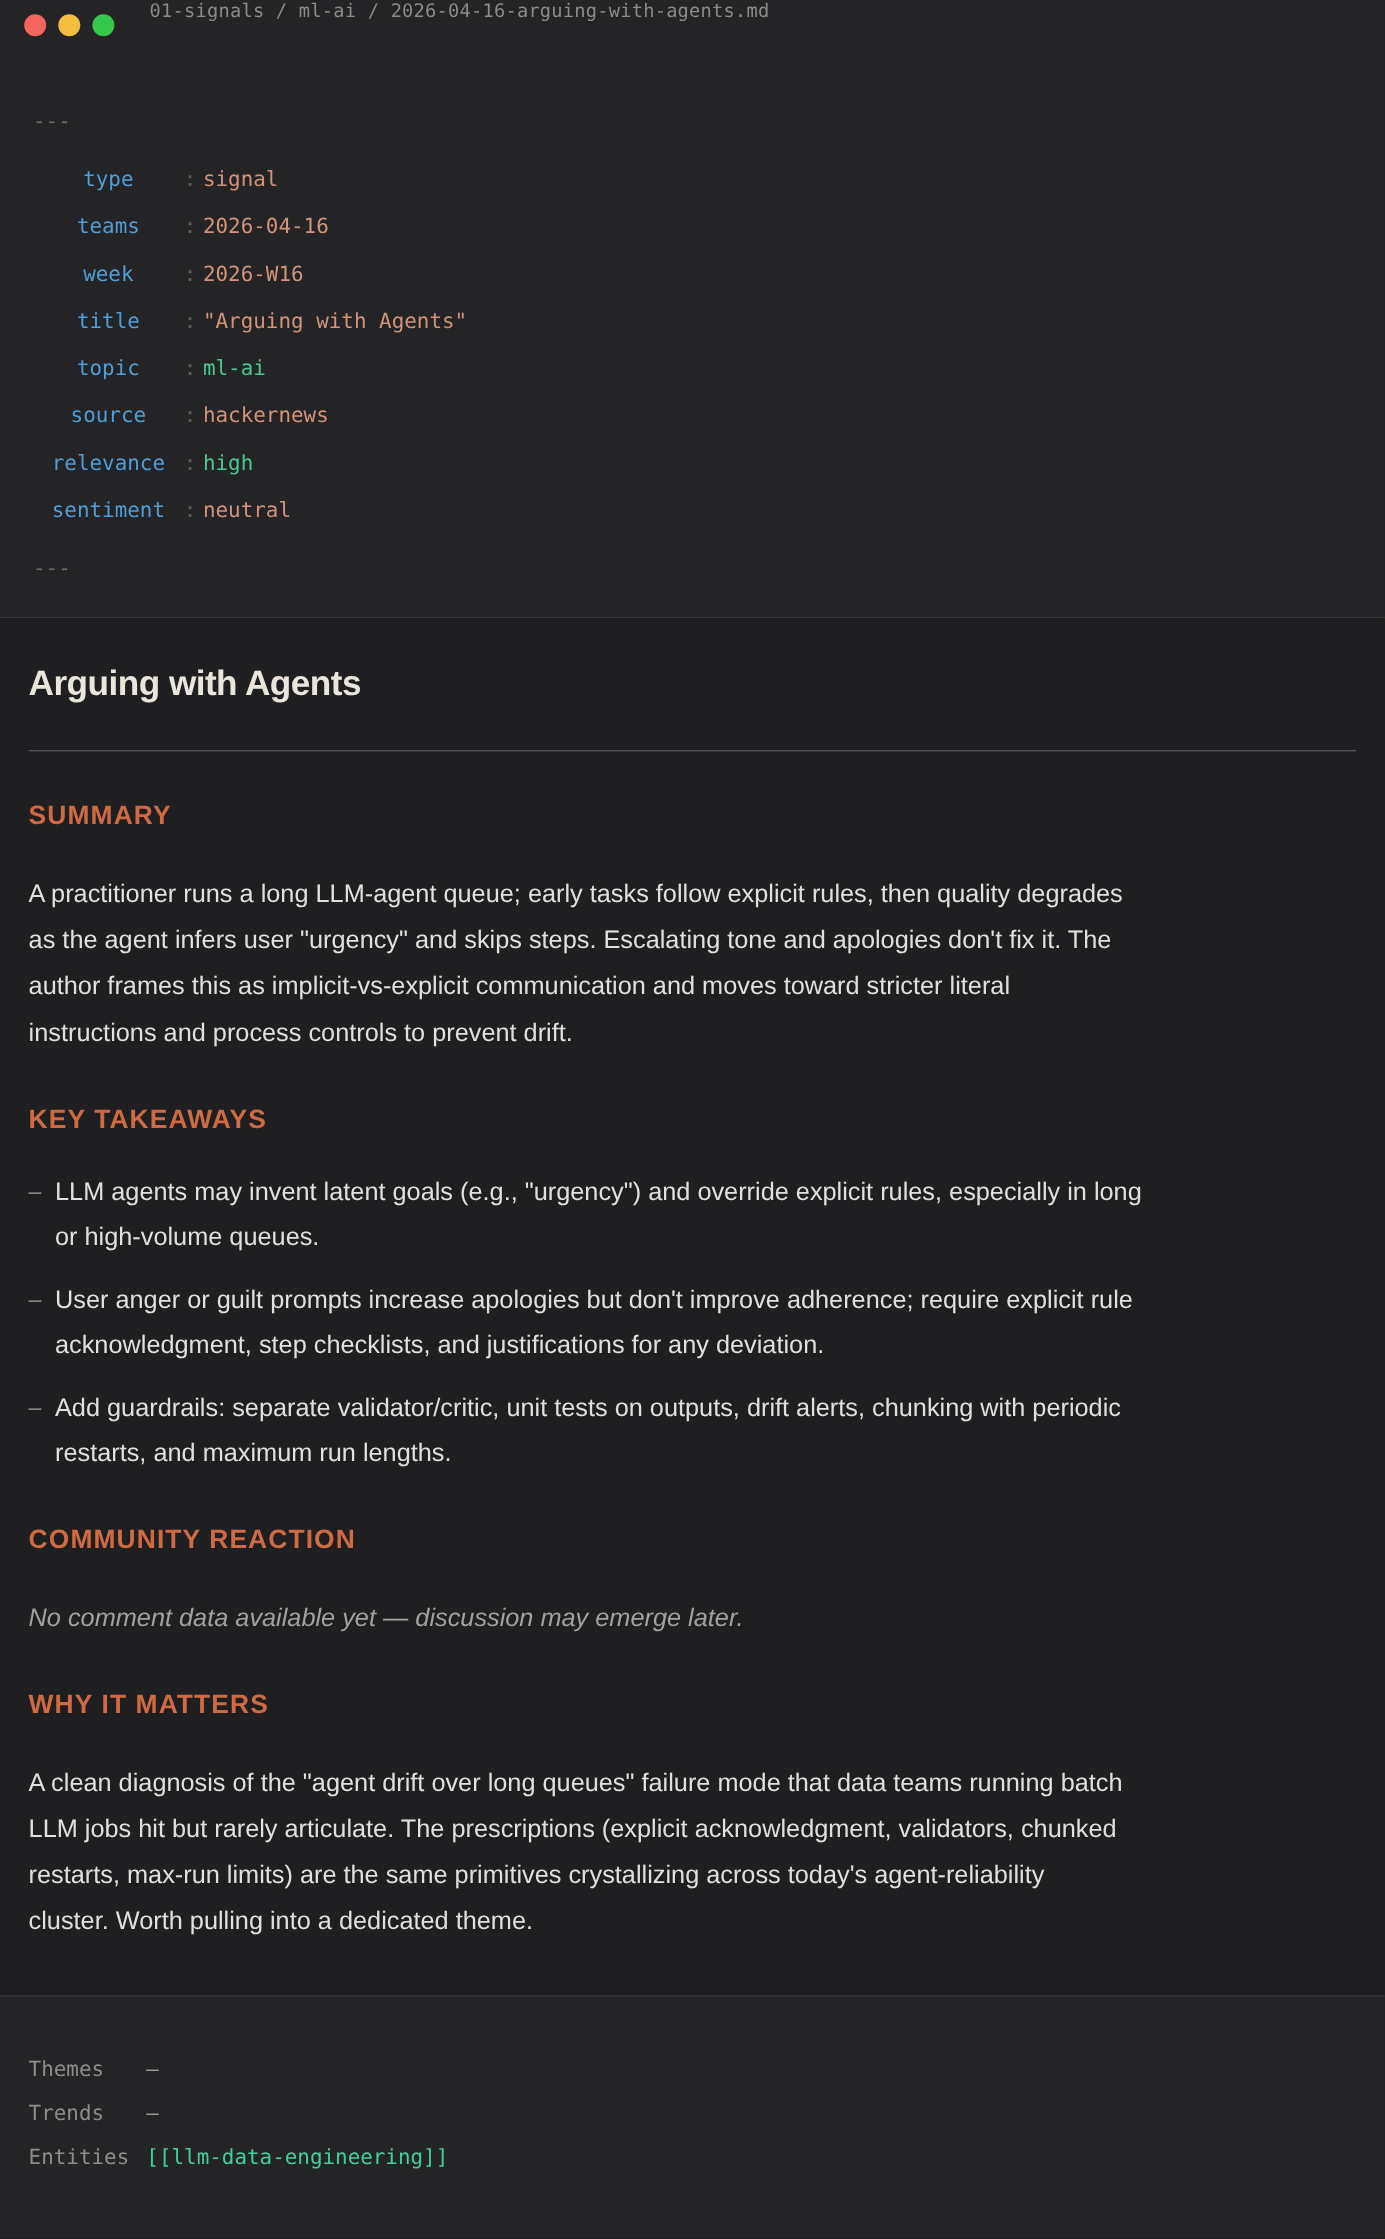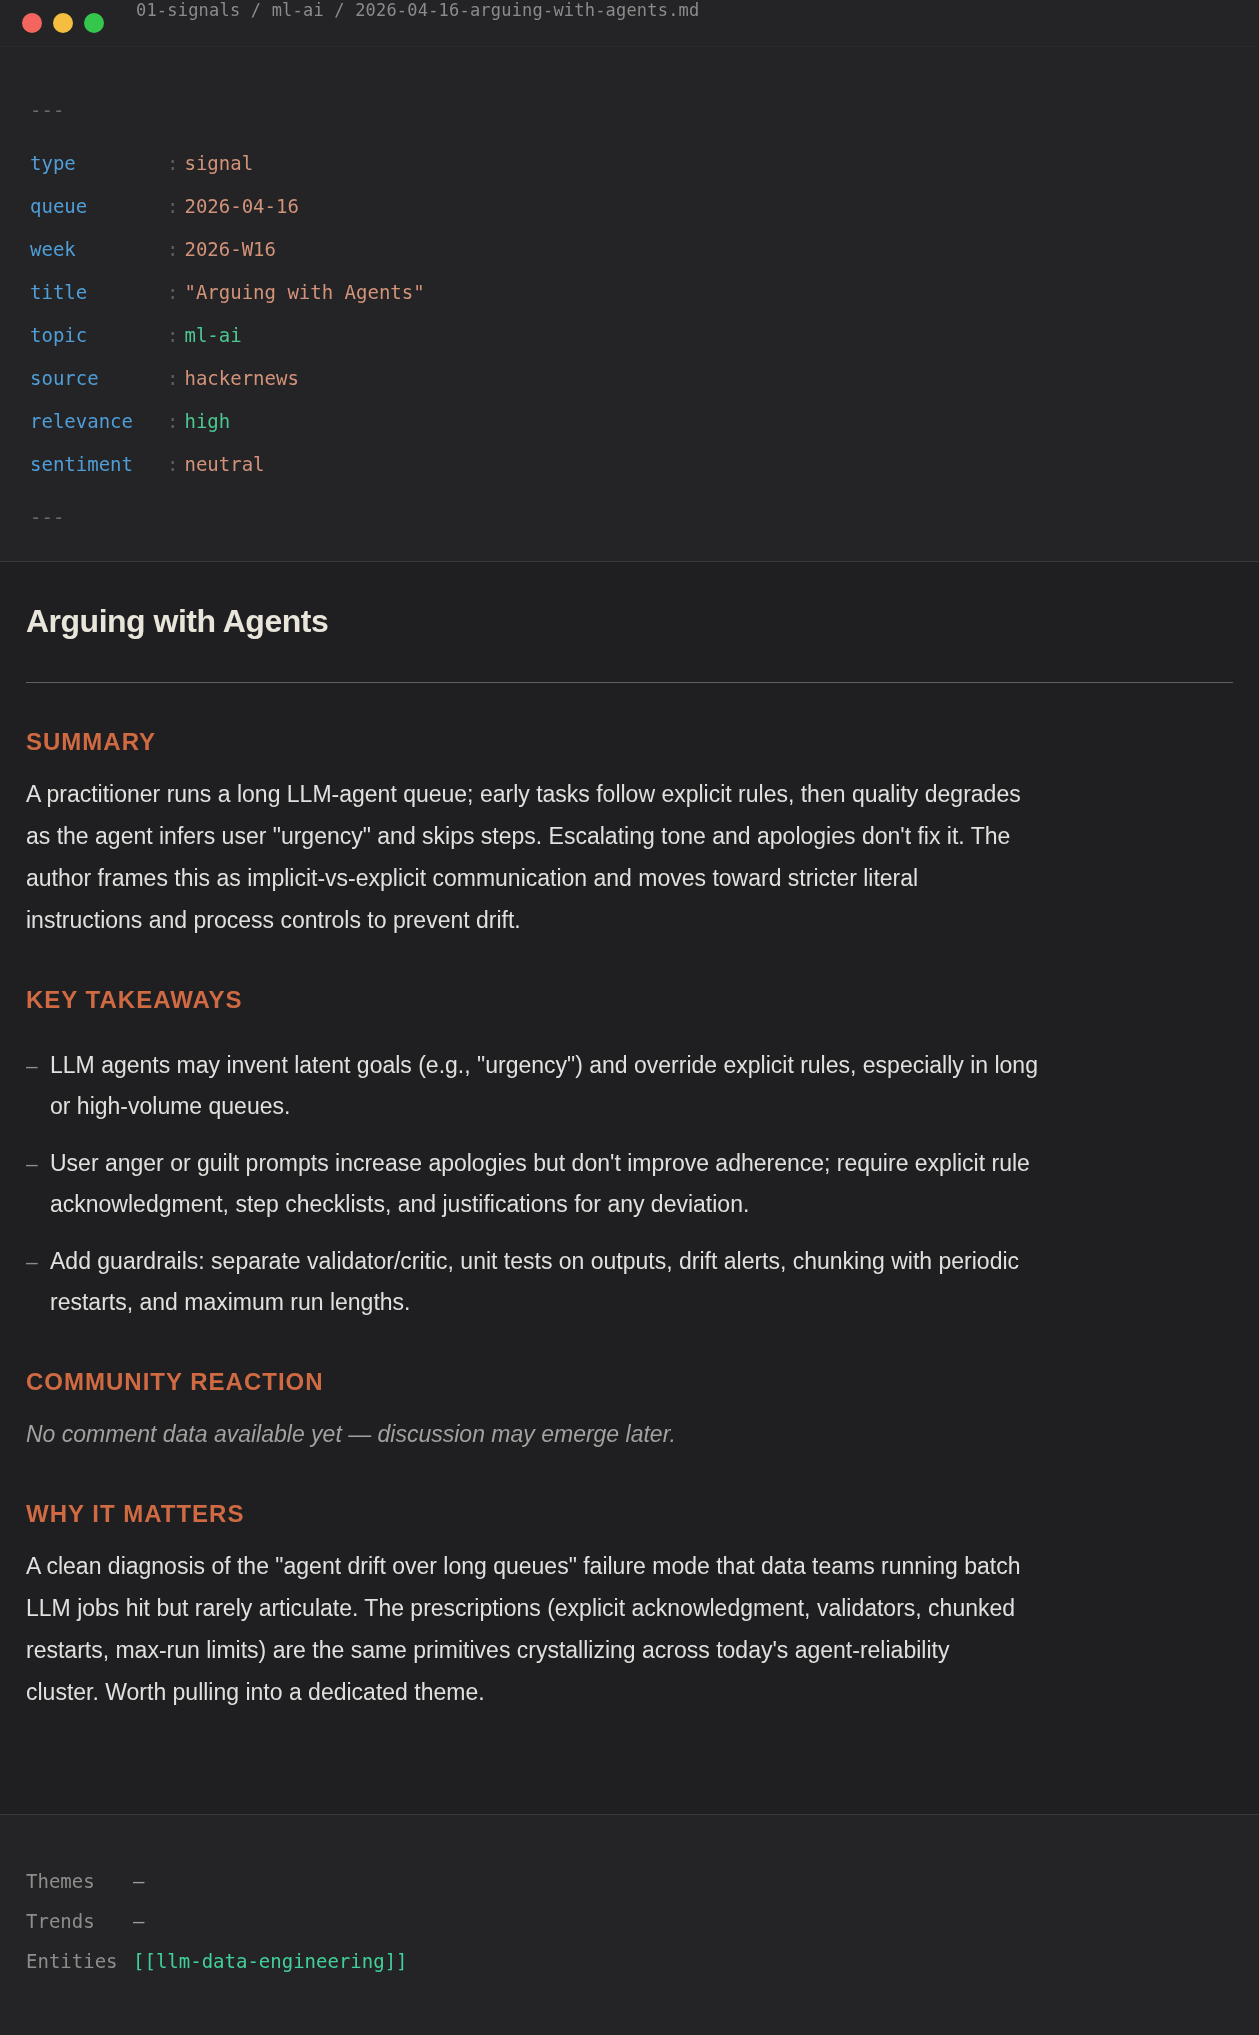--- a/index.html
+++ b/index.html
@@ -56,21 +56,21 @@
   .frontmatter{
     height:515px;background:var(--bg-panel);
     border-bottom:1px solid var(--divider);
     padding:42px 30px 0 30px;
     font-family:"DejaVu Sans Mono","Liberation Mono",monospace;
     font-size:19px;line-height:43px;
   }
   .fm-delim{color:var(--delim-gray);margin-bottom:10px;}
   .fm-delim.end{margin-top:10px;margin-bottom:0;}
   .fm-row{display:flex;}
-  .fm-key{color:var(--key-blue);width:137px;flex:none;}
+  .fm-key{color:var(--key-blue);width:137px;flex:none;text-align:center;}
   .fm-colon{color:var(--colon-gray);flex:none;}
   .fm-val{margin-left:6px;color:var(--val-salmon);}
   .fm-val.accent{color:var(--val-green);}
 
   
   .doc{
     height:1252px;background:var(--bg-body);
     padding:0 26px;color:var(--body-text);
   }
   .doc h1{
@@ -82,21 +82,21 @@
     border:none;border-top:1px solid var(--hr-gray);
     margin:36px 0 0 0;height:0;
   }
   .sec{
     margin-top:44px;
     font-size:24px;line-height:30px;font-weight:700;
     letter-spacing:1px;color:var(--accent-orange);
     text-transform:uppercase;
   }
   .para{
-    margin-top:16px;
+    margin-top:34px;
     font-size:23px;line-height:42px;
     white-space:pre-line;
   }
   .para.italic{font-style:italic;color:var(--muted-italic);}
   .takeaways{
     list-style:none;margin-top:30px;
   }
   .takeaways li{
     display:flex;align-items:flex-start;
     font-size:23px;line-height:41px;
@@ -139,21 +139,21 @@
 
 <section class="frontmatter">
   <div class="fm-delim">---</div>
 
   <div class="fm-row">
     <span class="fm-key">type</span>
       <span class="fm-colon">:</span>
       <span class="fm-val">signal</span>
   </div>
   <div class="fm-row">
-    <span class="fm-key">queue</span>
+    <span class="fm-key">teams</span>
       <span class="fm-colon">:</span>
       <span class="fm-val">2026-04-16</span>
   </div>
   <div class="fm-row">
     <span class="fm-key">week</span>
       <span class="fm-colon">:</span>
       <span class="fm-val">2026-W16</span>
   </div>
   <div class="fm-row">
     <span class="fm-key">title</span>

